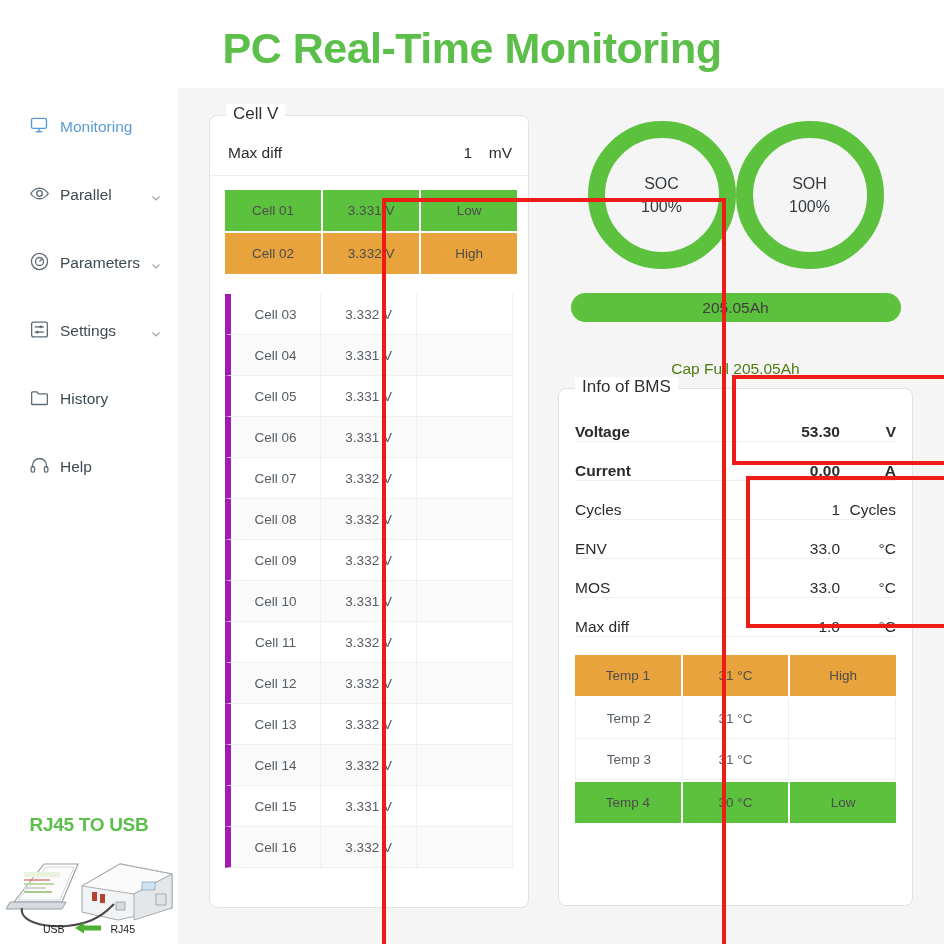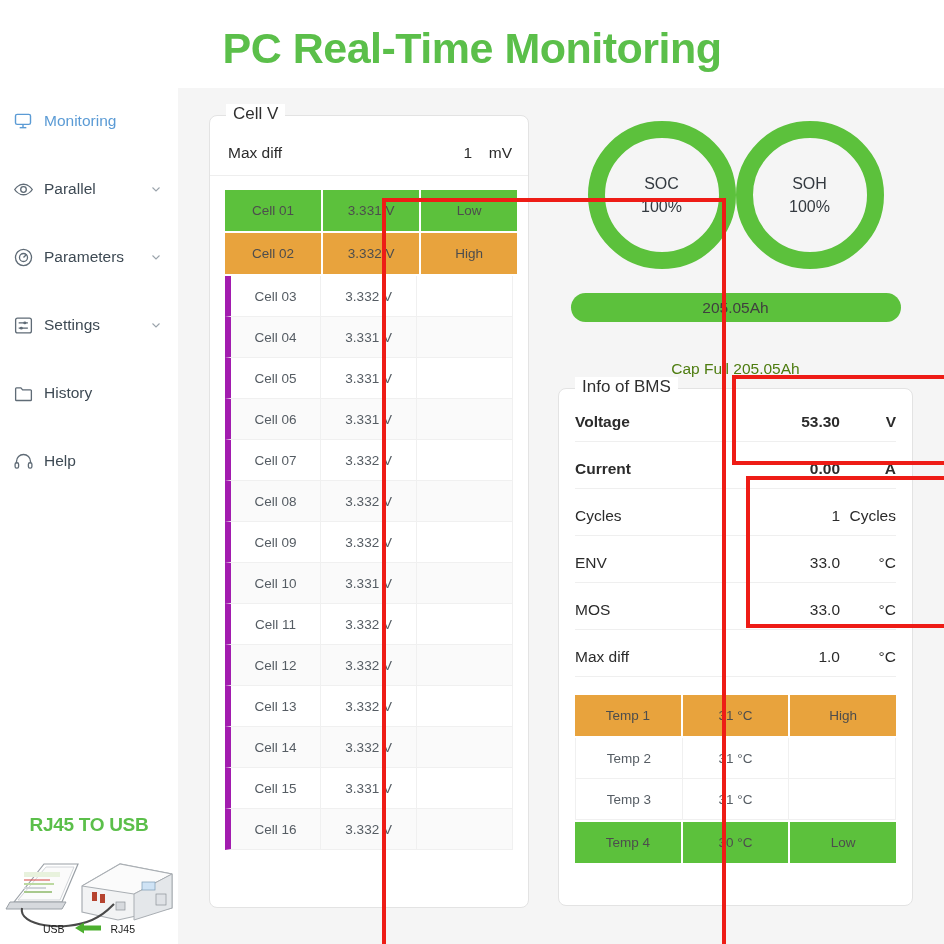--- a/index.html
+++ b/index.html
@@ -38,26 +38,27 @@
   
   #sidebar {
     position: absolute;
     left: 0; top: 0;
     width: 178px;
     height: 856px;
     background: #ffffff;
   }
   .nav-item {
     display: flex;
-    align-items: center;
+    align-items: flex-end;
     height: 30px;
     padding-left: 12px;
     margin-bottom: 38px;
     color: #3e4a54;
     font-size: 15.5px;
+    margin-left: 16px;
   }
   .nav-item:first-child { margin-top: 18px; }
   .nav-item.active { color: #5b9bd5; }
   .nav-ico {
     width: 22px; height: 22px;
     margin-right: 10px;
     flex: 0 0 22px;
     display: flex; align-items: center; justify-content: center;
   }
   .nav-ico svg { display: block; }
@@ -173,21 +174,21 @@
   .cell-row.hl-orange .c {
     border: none;
     color: #4d4d4d;
     margin-right: 2px;
   }
   .cell-row.hl-green .c:last-child,
   .cell-row.hl-orange .c:last-child { margin-right: 0; }
   .cell-row.hl-green .c { background: #5cc13c; }
   .cell-row.hl-orange .c { background: #e8a33d; }
   .cell-row.hl-green { margin-bottom: 2px; }
-  .cell-row.hl-orange { margin-bottom: 2px; justify-content: space-between; }
+  .cell-row.hl-orange { margin-bottom: 20px; justify-content: space-between; }
 
   
   #gauges {
     position: absolute;
     left: 380px; top: 22px;
     width: 355px; height: 170px;
     display: flex;
     justify-content: center;
     align-items: center;
   }
@@ -232,23 +233,23 @@
     color: #4d7c0f;
   }
 
   
   #bms-panel {
     left: 380px; top: 300px;
     width: 355px; height: 518px;
   }
   .bms-row {
     display: flex;
-    align-items: center;
+    align-items: flex-end;
     height: 39px;
-    margin: 8px 16px;
+    margin: 0 16px;
     border-bottom: 1px solid #efefef;
     font-size: 15.5px;
     color: #2b2b2b;
   }
   .bms-row:first-child { margin-top: 14px; }
   .bms-row.bold { font-weight: bold; }
   .bms-row .b-label { flex: 1; }
   .bms-row .b-value { width: 70px; text-align: right; }
   .bms-row .b-unit  { width: 56px; text-align: right; }
 

